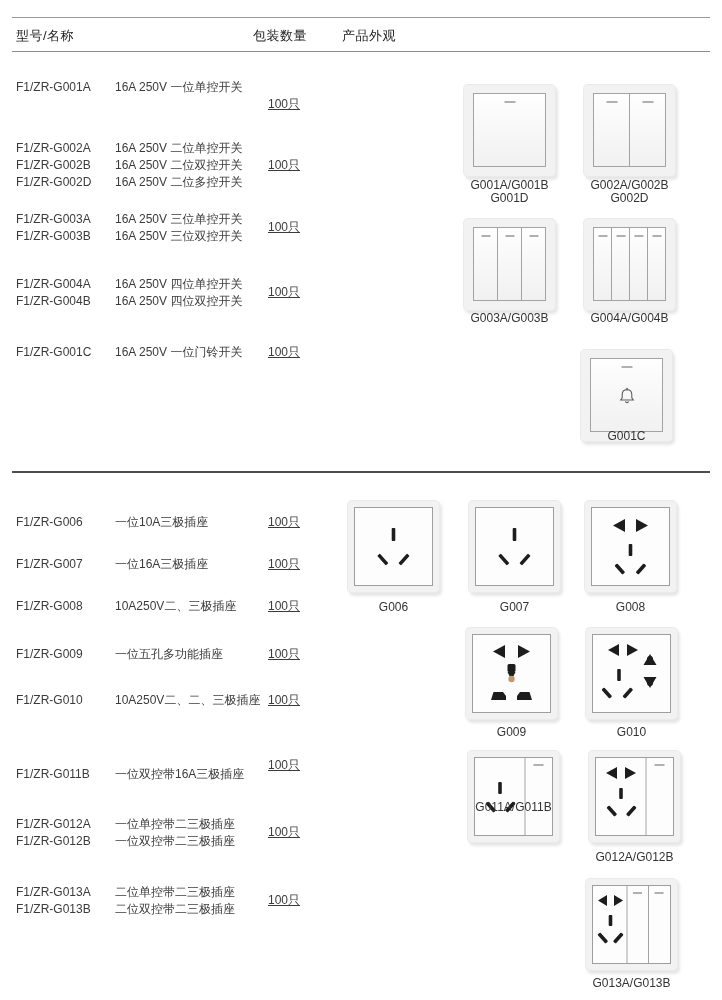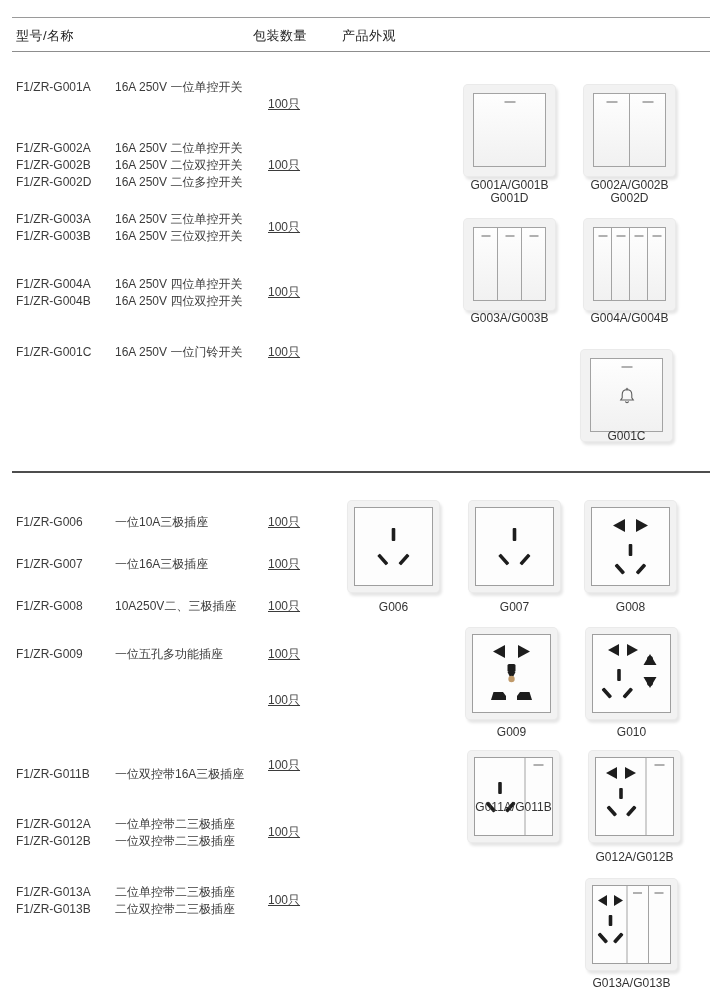--- a/index.html
+++ b/index.html
@@ -253,20 +253,24 @@
       <span class="desc">10A250V二、三极插座</span>
     </div>
   <span class="qty" style="top:598px">100只</span>
 
   <div class="row" style="top:646px">
       <span class="model">F1/ZR-G009</span>
       <span class="desc">一位五孔多功能插座</span>
     </div>
   <span class="qty" style="top:646px">100只</span>
 
+  <div class="row" style="top:692px">
+      <span class="model">F1/ZR-G010</span>
+      <span class="desc">10A250V二、二、三极插座</span>
+    </div>
   <span class="qty" style="top:692px">100只</span>
 
   <div class="row" style="top:766px">
       <span class="model">F1/ZR-G011B</span>
       <span class="desc">一位双控带16A三极插座</span>
     </div>
   <span class="qty" style="top:757px">100只</span>
 
   <div class="row" style="top:816px">
       <span class="model">F1/ZR-G012A</span>

